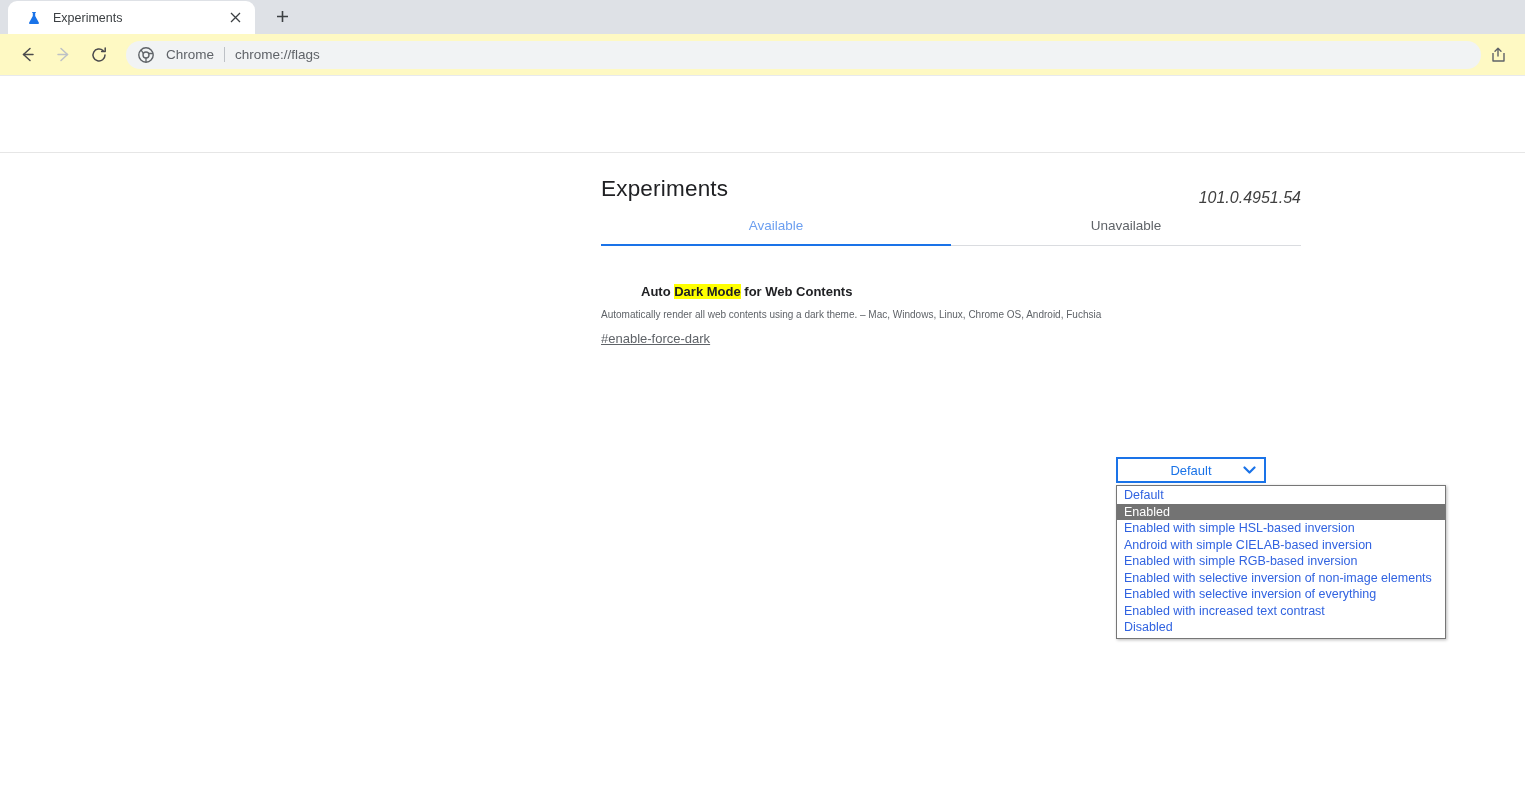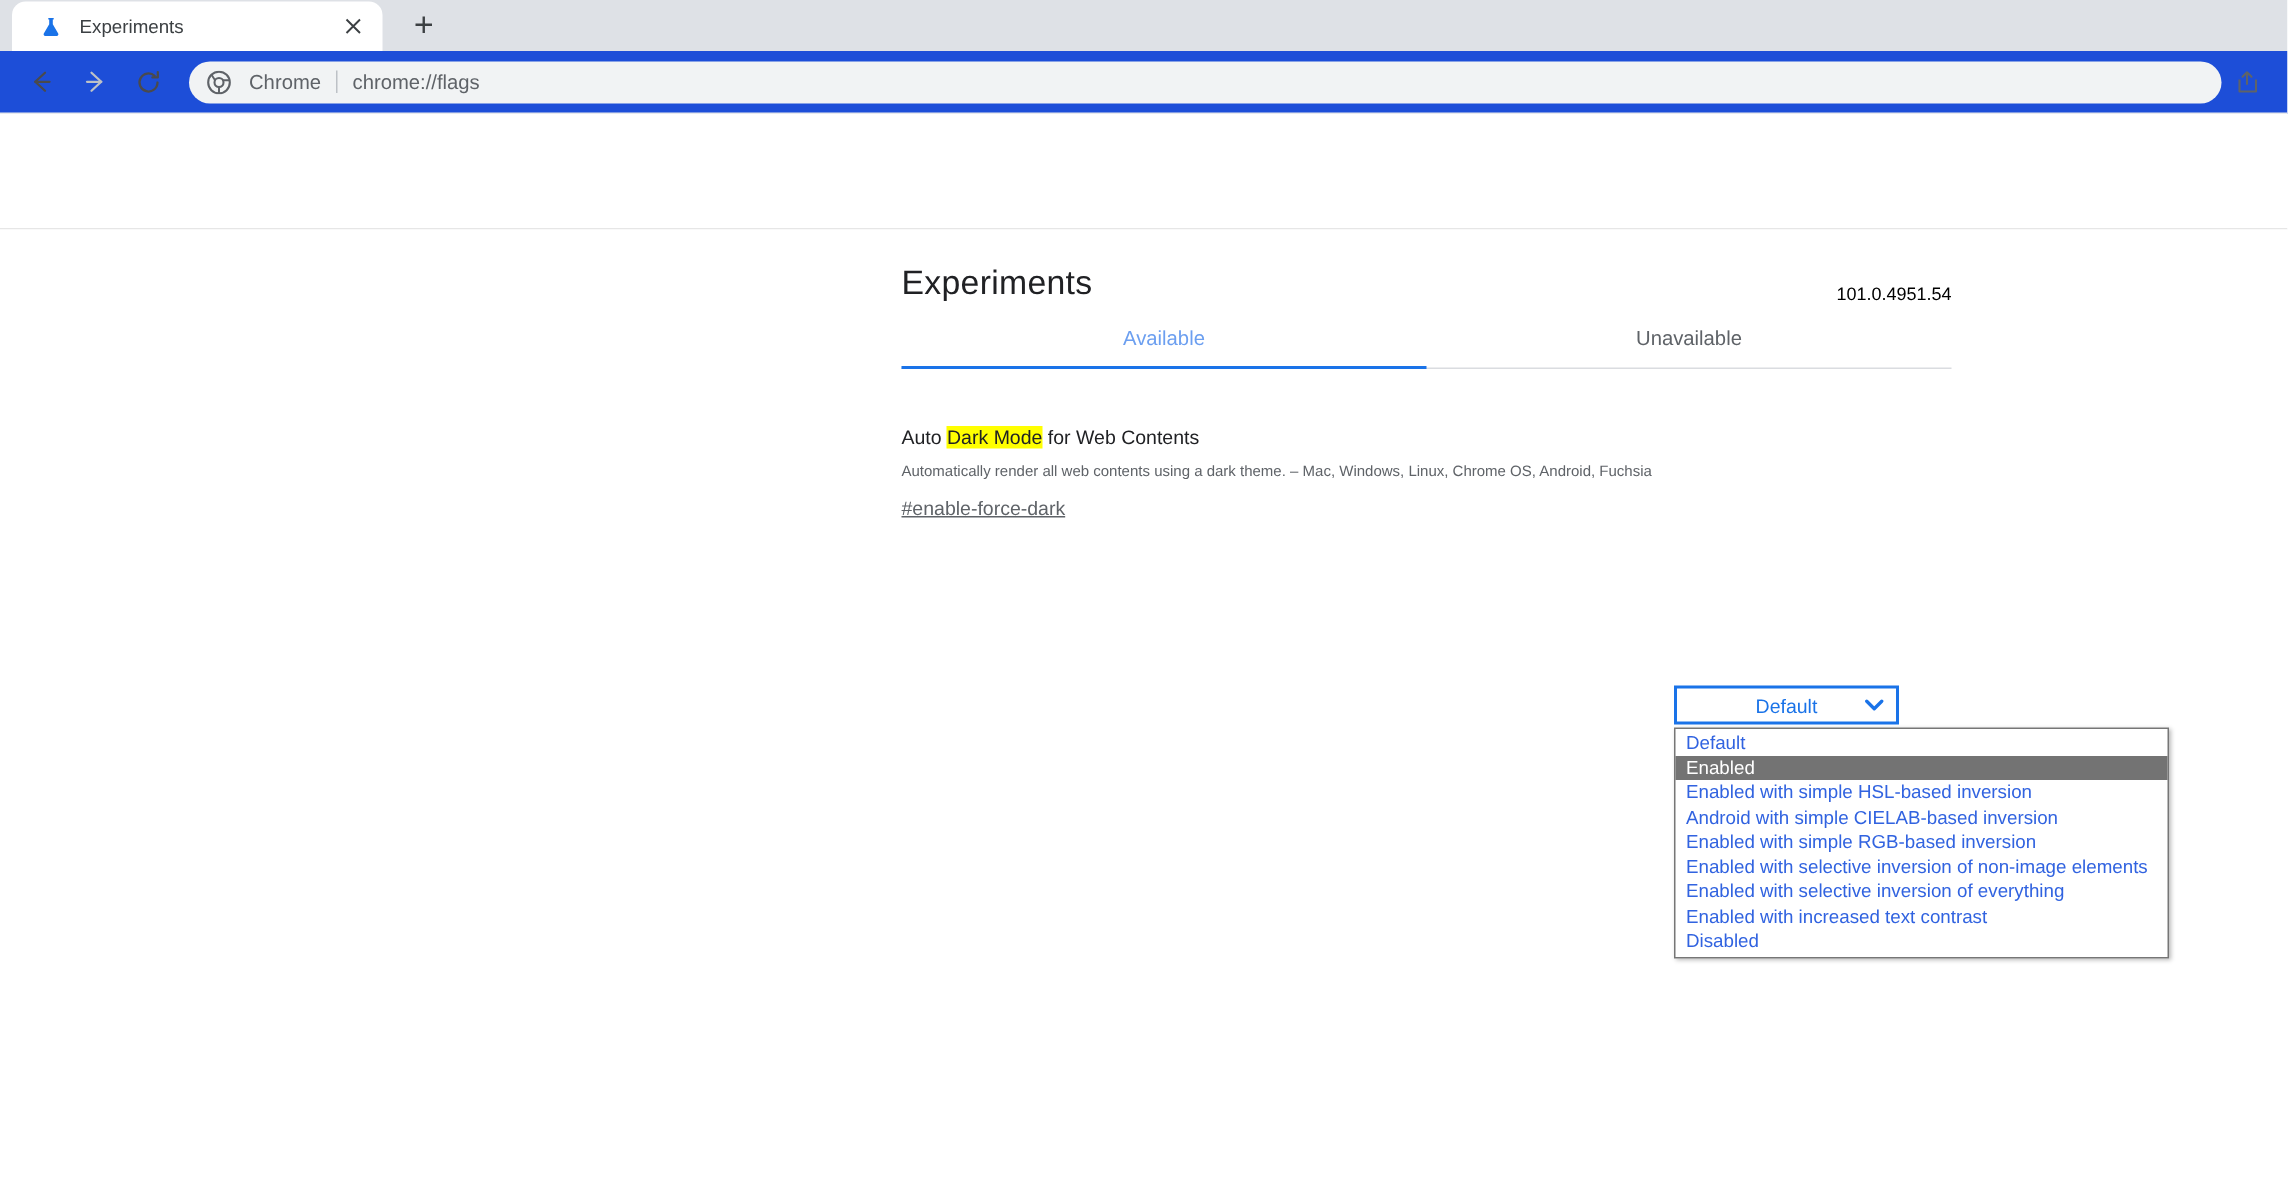--- a/index.html
+++ b/index.html
@@ -59,21 +59,21 @@
     display: flex; align-items: center; justify-content: center;
     color: #3c4043;
     font-size: 19px;
     line-height: 1;
     border-radius: 50%;
   }
 
   
   .toolbar {
     height: 42px;
-    background: #1d4ed8;
+    background: #fef9c3;
     display: flex;
     align-items: center;
     padding: 0 10px 0 8px;
     border-bottom: 1px solid #e8eaed;
   }
   .navbtn {
     width: 30px; height: 30px;
     display: flex; align-items: center; justify-content: center;
     border-radius: 50%;
     flex: 0 0 auto;
@@ -184,22 +184,23 @@
     margin-top: 23px;
     font-size: 22.5px;
     font-weight: normal;
     color: #202124;
     letter-spacing: .2px;
   }
   .version {
     position: absolute;
     right: 0;
     top: 36px;
-    font-size: 12px;
-    color: #000000;
+    font-size: 16px;
+    color: #404040;
+    font-style: italic;
   }
 
   .tabs {
     margin-top: 16px;
     display: flex;
     border-bottom: 1px solid #dadce0;
   }
   .tabs > div {
     flex: 1;
     text-align: center;
@@ -213,22 +214,23 @@
     margin-bottom: -1px;
   }
 
   .experiment {
     position: relative;
     margin-top: 38px;
     padding-right: 160px;
   }
   .exp-title {
     font-size: 13px;
-    font-weight: normal;
+    font-weight: bold;
     color: #202124;
+    margin-left: 40px;
   }
   .exp-title mark {
     background: #ffff00;
     color: #202124;
   }
   .exp-desc {
     margin-top: 6px;
     font-size: 10px;
     line-height: 20.5px;
     color: #5f6368;

